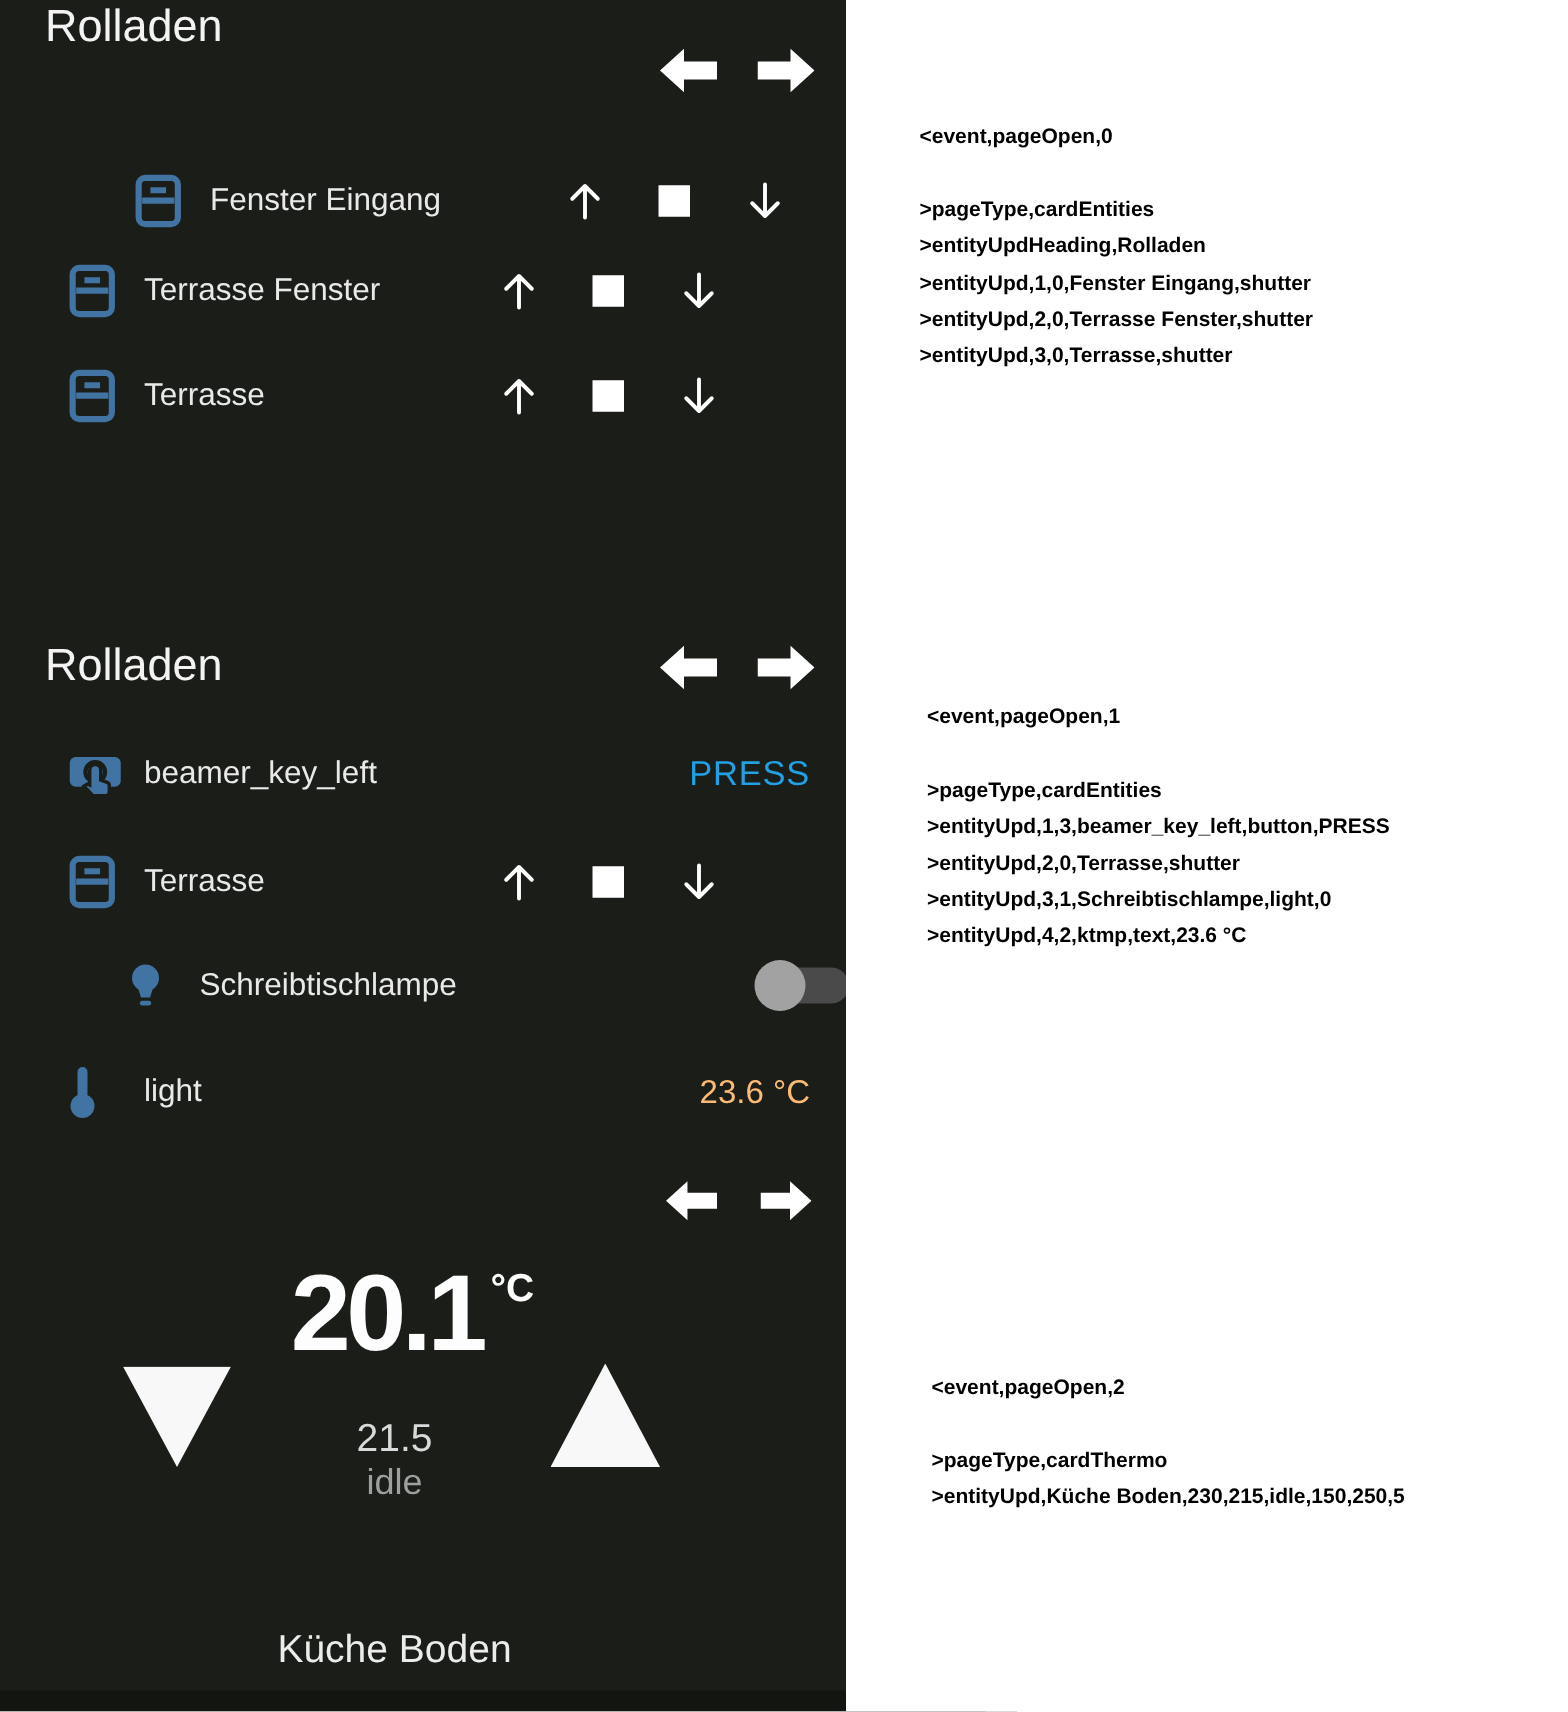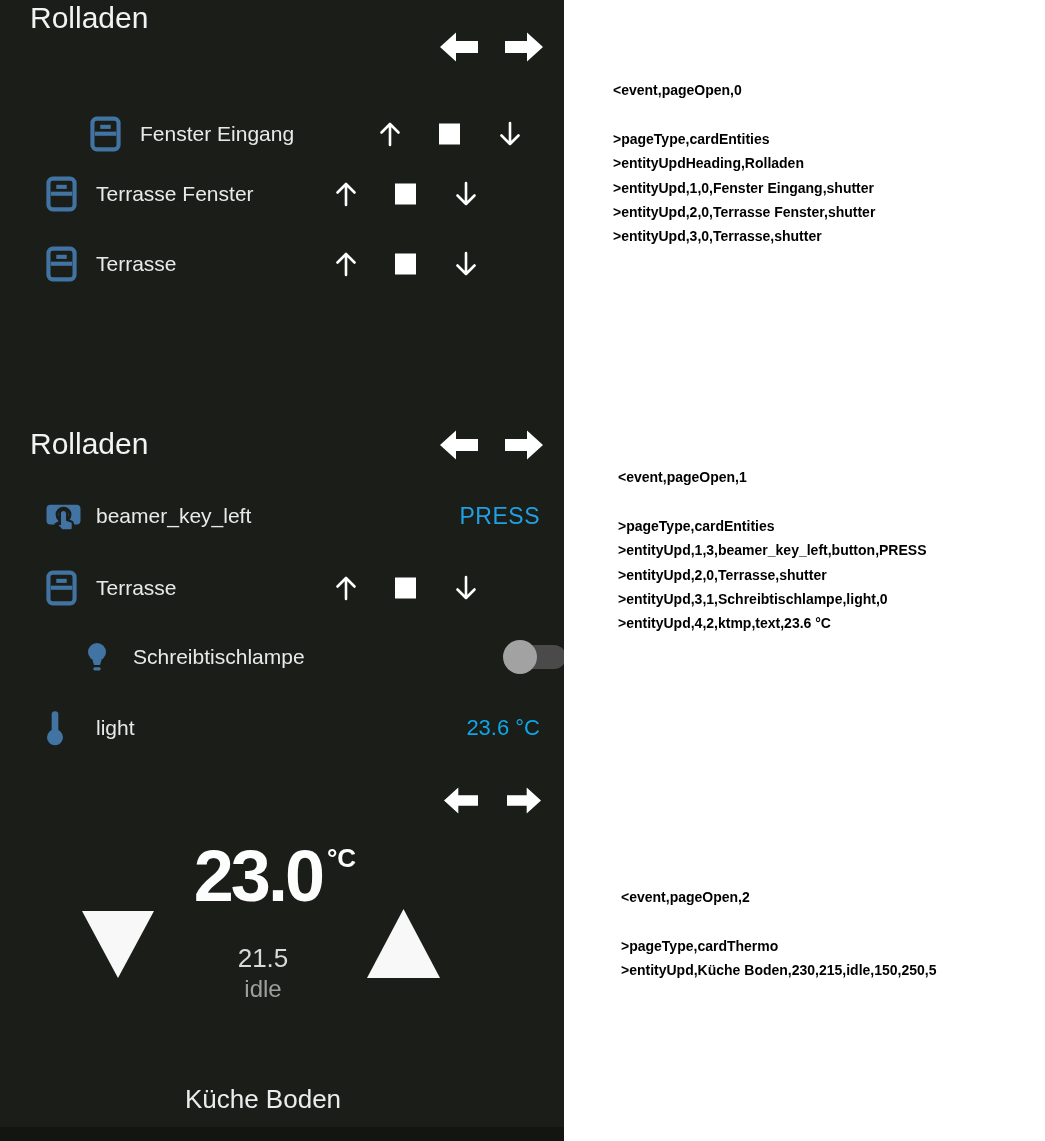--- a/index.html
+++ b/index.html
@@ -19,21 +19,21 @@
   .icon{width:42px;display:flex;align-items:center;line-height:0;}
   .label{margin-left:9px;font-size:21px;color:#e9e9e9;white-space:nowrap;}
   .ctl{position:absolute;top:50%;transform:translateY(-50%);background:none;border:0;
        padding:0;cursor:pointer;line-height:0;display:flex;}
   .stopsq{width:21px;height:21px;background:#ffffff;display:block;}
 
   .press{position:absolute;right:24px;top:50%;transform:translateY(-50%);
          font-size:23px;font-weight:500;letter-spacing:.5px;color:var(--press,#21a0e3);
          background:none;border:0;padding:0;cursor:pointer;}
   .value{position:absolute;right:24px;top:50%;transform:translateY(-50%);
-         font-size:22px;color:#0ea5e9;white-space:nowrap;}
+         font-size:22px;color:#fdba74;white-space:nowrap;}
 
   .toggle{position:absolute;left:467px;top:50%;transform:translateY(-50%);
           width:62px;height:26px;cursor:pointer;}
   .toggle-track{position:absolute;left:0;top:1px;width:62px;height:24px;border-radius:12px;
                 background:var(--toggle-track,#4a4a4a);}
   .toggle-knob{position:absolute;left:-1px;top:-4px;width:34px;height:34px;border-radius:50%;
                background:var(--toggle-knob,#a2a2a2);}
 
   
   .temp-group{position:absolute;top:70px;left:0;width:550px;display:flex;
@@ -249,21 +249,21 @@
       </button>
       <button class="navbtn" style="left:507px;top:17px;">
         <span>
           <svg width="34" height="27" viewBox="0 0 38 30">
               <polygon class="wht-f" points="38,15 22,0.5 22,9 0,9 0,21 22,21 22,29.5"></polygon>
             </svg>
         </span>
       </button>
 
       <div class="temp-group">
-        <span class="temp-big">23.0</span>
+        <span class="temp-big">20.1</span>
         <span class="temp-unit">°C</span>
       </div>
 
       <button class="tri tri-down" aria-label="decrease"></button>
       <button class="tri tri-up" aria-label="increase"></button>
 
       <div class="center-line target">21.5</div>
       <div class="center-line state">idle</div>
       <div class="center-line thermo-title">Küche Boden</div>
     </section>
@@ -284,20 +284,20 @@
 
     <div class="log-block" style="left:54px;top:465px;">
       <div class="log-event">&lt;event,pageOpen,1</div>
       <div class="log-line">&gt;pageType,cardEntities</div>
       <div class="log-line">&gt;entityUpd,1,3,beamer_key_left,button,PRESS</div>
       <div class="log-line">&gt;entityUpd,2,0,Terrasse,shutter</div>
       <div class="log-line">&gt;entityUpd,3,1,Schreibtischlampe,light,0</div>
       <div class="log-line">&gt;entityUpd,4,2,ktmp,text,23.6 °C</div>
     </div>
 
-    <div class="log-block" style="left:57px;top:885px;">
+    <div class="log-block" style="left:57px;top:912px;">
       <div class="log-event">&lt;event,pageOpen,2</div>
       <div class="log-line">&gt;pageType,cardThermo</div>
       <div class="log-line">&gt;entityUpd,Küche Boden,230,215,idle,150,250,5</div>
     </div>
   </div>
 
 </div>
 
 </body></html>

